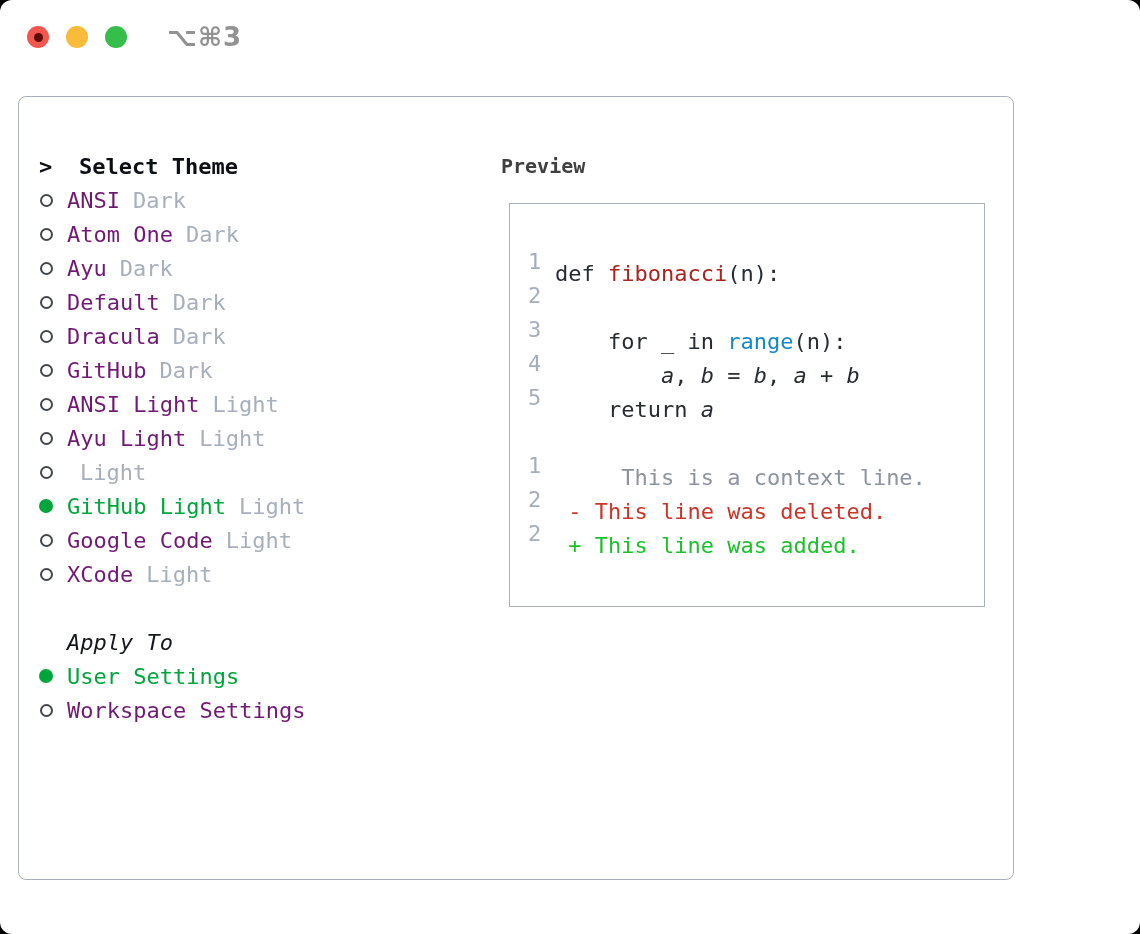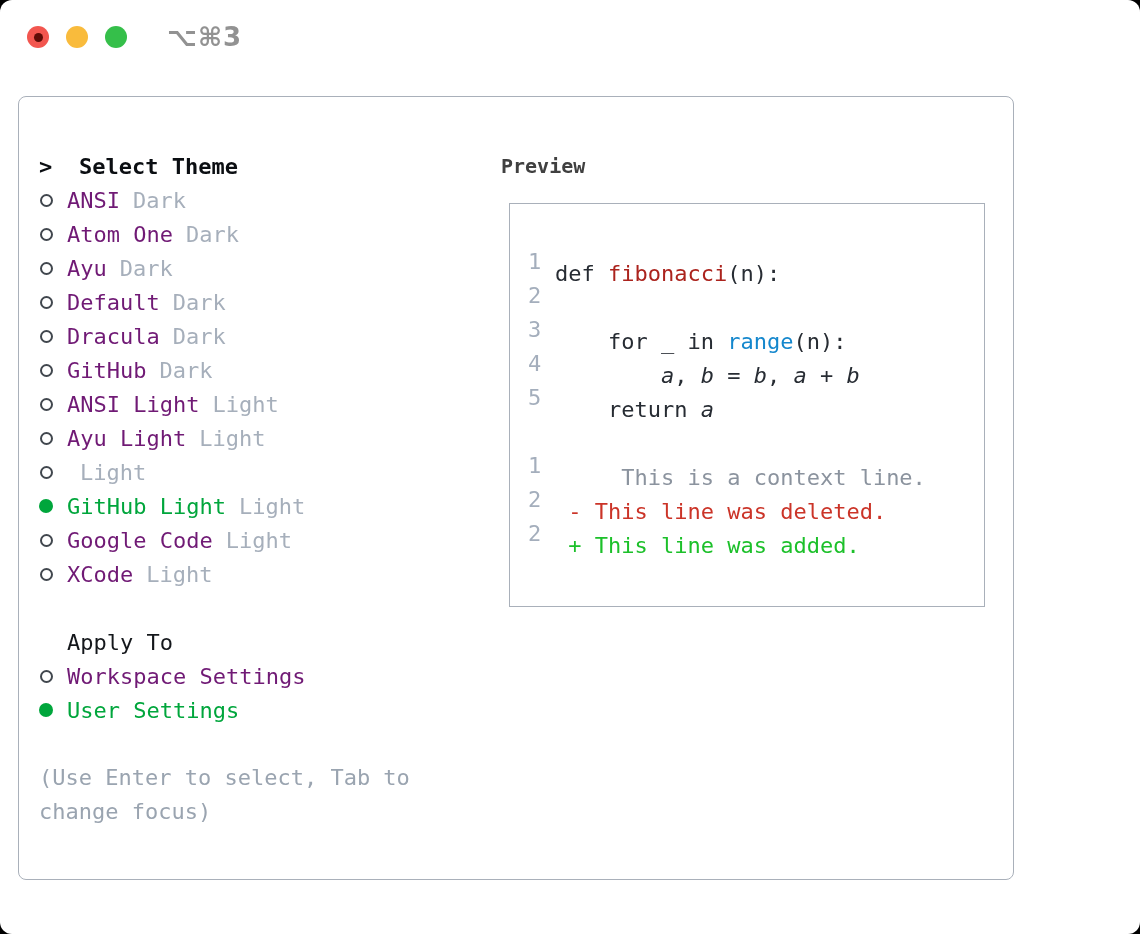--- a/index.html
+++ b/index.html
@@ -29,21 +29,21 @@
   .list-col{position:absolute;left:20px;top:52px;font-size:22px;}
   .row{display:flex;align-items:center;height:34px;}
   .marker{width:28px;display:flex;align-items:center;flex:none;}
   .pointer{font-weight:bold;color:#0b0e12;}
   .circle{width:13px;height:13px;border:2px solid #41474e;border-radius:50%;box-sizing:border-box;margin-left:1px;}
   .circle.sel{width:14px;height:14px;border:none;background:var(--sel-green,#00a63c);margin-left:0;}
   .hdr{font-weight:bold;color:#0b0e12;white-space:pre;margin-left:12px;}
   .name{color:#701a75;white-space:pre;}
   .name.sel-text{color:var(--sel-green,#00a63c);}
   .variant{color:#a6afbb;margin-left:13px;white-space:pre;}
-  .subhdr{color:#14171b;white-space:pre;}
+  .subhdr{color:#14171b;white-space:pre;font-style:italic;}
   .help{
     position:absolute;left:20px;top:664px;width:440px;
     font-size:22px;line-height:34px;color:#9aa4b0;
   }
   
   .preview-title{position:absolute;left:482px;top:52px;height:34px;display:flex;align-items:center;
     font-size:20px;font-weight:bold;color:#404040;}
   .preview-box{
     position:absolute;left:490px;top:106px;width:476px;height:404px;
     border:1.5px solid var(--border-gray,#a9b0ba);box-sizing:border-box;
@@ -168,34 +168,33 @@
           </div>
         </div>
       <div class="row"></div>
       <div class="row">
         <span class="marker"></span>
         <span class="subhdr">Apply To</span>
       </div>
       <div id="apply-list">
           <div class="row">
             <span class="marker">
+              <span class="circle sel"></span>
+            </span>
+            <span class="name sel-text">User Settings</span>
+          </div>
+          <div class="row">
+            <span class="marker">
               <span class="circle"></span>
             </span>
             <span class="name">Workspace Settings</span>
-          </div>
-          <div class="row">
-            <span class="marker">
-              <span class="circle sel"></span>
-            </span>
-            <span class="name sel-text">User Settings</span>
           </div>
         </div>
     </div>
 
-    <div class="help">(Use Enter to select, Tab to change focus)</div>
 
     <div class="preview-title">Preview</div>
     <div class="preview-box">
       <div id="preview-lines">
           <div class="pline"><span class="lnum">1</span><span class="codeseg"><span class="seg-kw">def </span><span class="seg-fn">fibonacci</span><span class="seg-pl">(n):</span></span></div>
           <div class="pline"><span class="lnum">2</span></div>
           <div class="pline"><span class="lnum">3</span><span class="codeseg"><span class="seg-pl">    for _ in </span><span class="seg-bi">range</span><span class="seg-pl">(n):</span></span></div>
           <div class="pline"><span class="lnum">4</span><span class="codeseg"><span class="seg-pl">        </span><span class="seg-var">a</span><span class="seg-pl">, </span><span class="seg-var">b</span><span class="seg-pl"> = </span><span class="seg-var">b</span><span class="seg-pl">, </span><span class="seg-var">a</span><span class="seg-pl"> + </span><span class="seg-var">b</span></span></div>
           <div class="pline"><span class="lnum">5</span><span class="codeseg"><span class="seg-pl">    return </span><span class="seg-var">a</span></span></div>
           <div class="pline"><span class="lnum"></span><span class="codeseg"></span></div>

